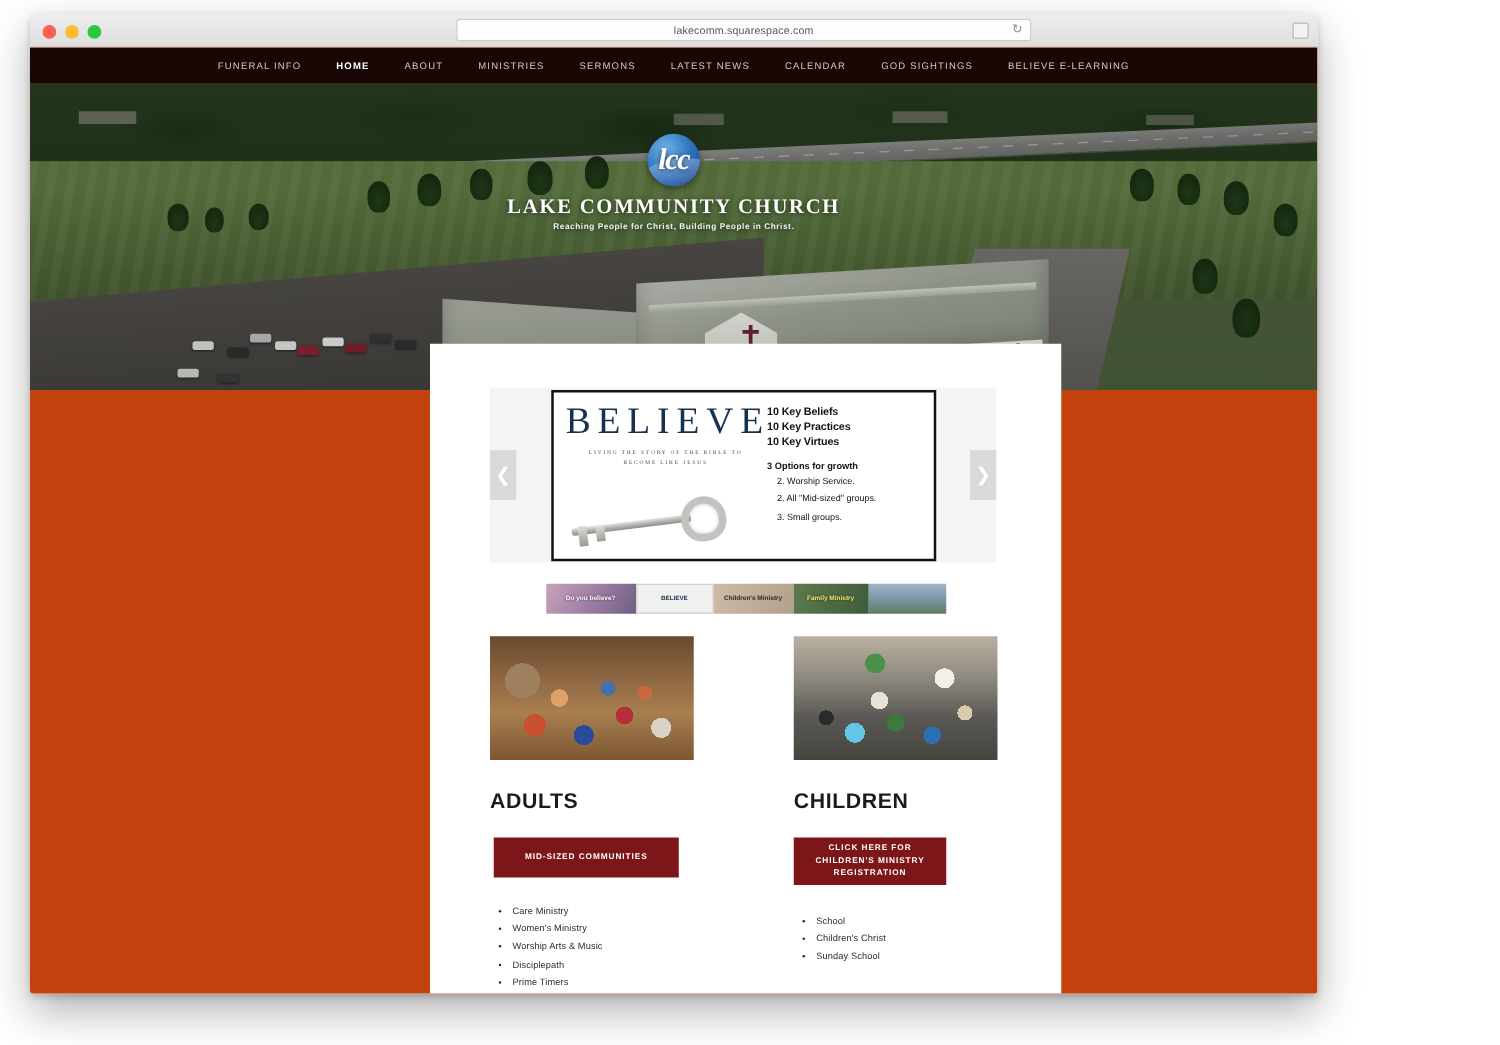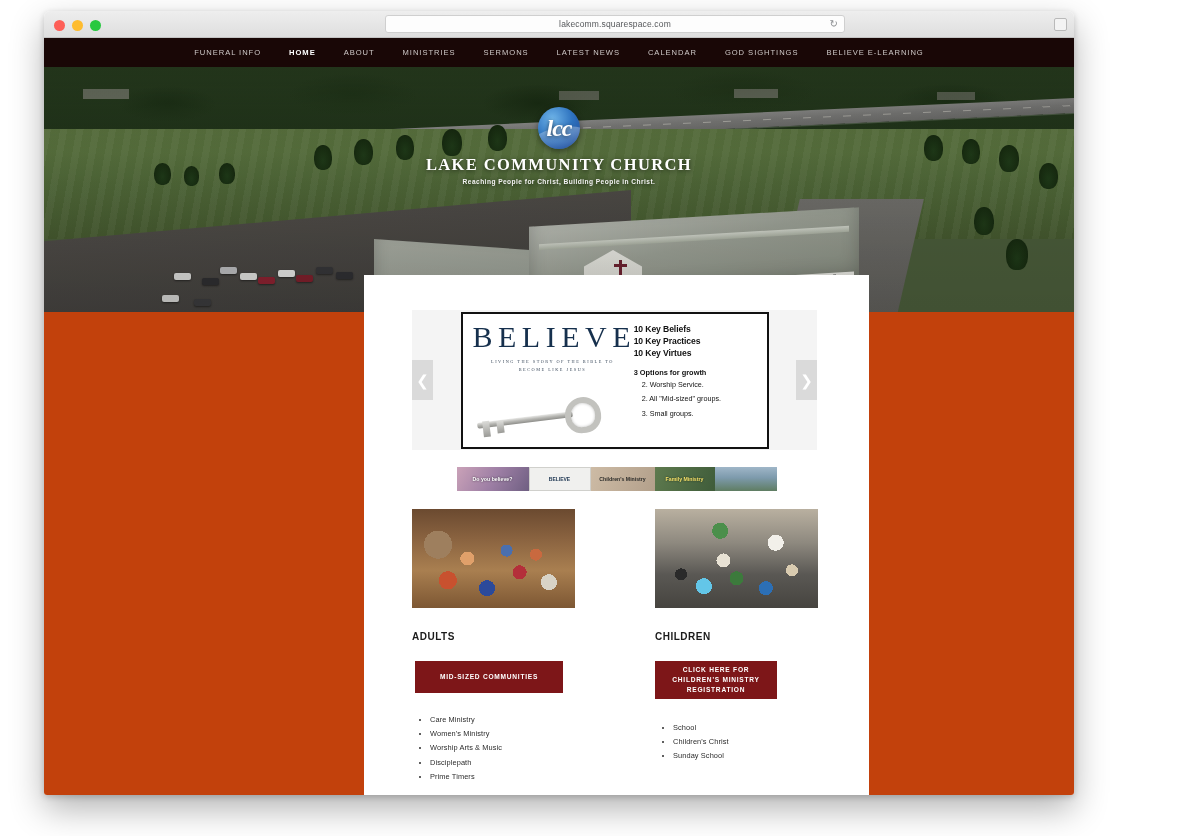--- a/index.html
+++ b/index.html
@@ -6,21 +6,21 @@
   html, body {
     width: 1200px; height: 836px;
     background: #ffffff;
     font-family: "Liberation Sans", sans-serif;
     overflow: hidden;
   }
 
   
   .browser-window {
     position: absolute;
-    left: 44px; top: 11px;
+    left: 24px; top: 11px;
     width: 1030px; height: 784px;
     background: #ffffff;
     border-radius: 6px 6px 3px 3px;
     box-shadow: 0 14px 34px rgba(0,0,0,0.30), 0 2px 6px rgba(0,0,0,0.18);
     overflow: hidden;
   }
 
   .titlebar {
     position: relative;
     height: 27px;
@@ -366,21 +366,21 @@
       radial-gradient(circle 7px at 68% 80%, #2c6fb5 0 100%, transparent 100%),
       radial-gradient(circle 6px at 16% 66%, #2a2a2a 0 100%, transparent 100%),
       radial-gradient(circle 6px at 84% 62%, #d9cbb0 0 100%, transparent 100%),
       radial-gradient(circle 7px at 42% 52%, #e8e2d4 0 100%, transparent 100%),
       radial-gradient(circle 8px at 74% 34%, #f2f0ea 0 100%, transparent 100%),
       radial-gradient(circle 8px at 40% 22%, #4b8f4b 0 100%, transparent 100%),
       linear-gradient(180deg,#b9b0a0 0%,#8e897f 34%,#5a5854 66%,#46443f 100%);
   }
   .col-heading {
     margin-top: 23px;
-    font-size: 10px; font-weight: bold;
+    font-size: 17px; font-weight: bold;
     letter-spacing: .5px; color: #1b1b1b;
   }
   .btn {
     display: inline-flex; align-items: center; justify-content: center;
     text-align: center;
     background: #7d1618;
     color: #ffffff;
     font-size: 6.6px; font-weight: bold; letter-spacing: .75px;
     line-height: 1.55;
   }

